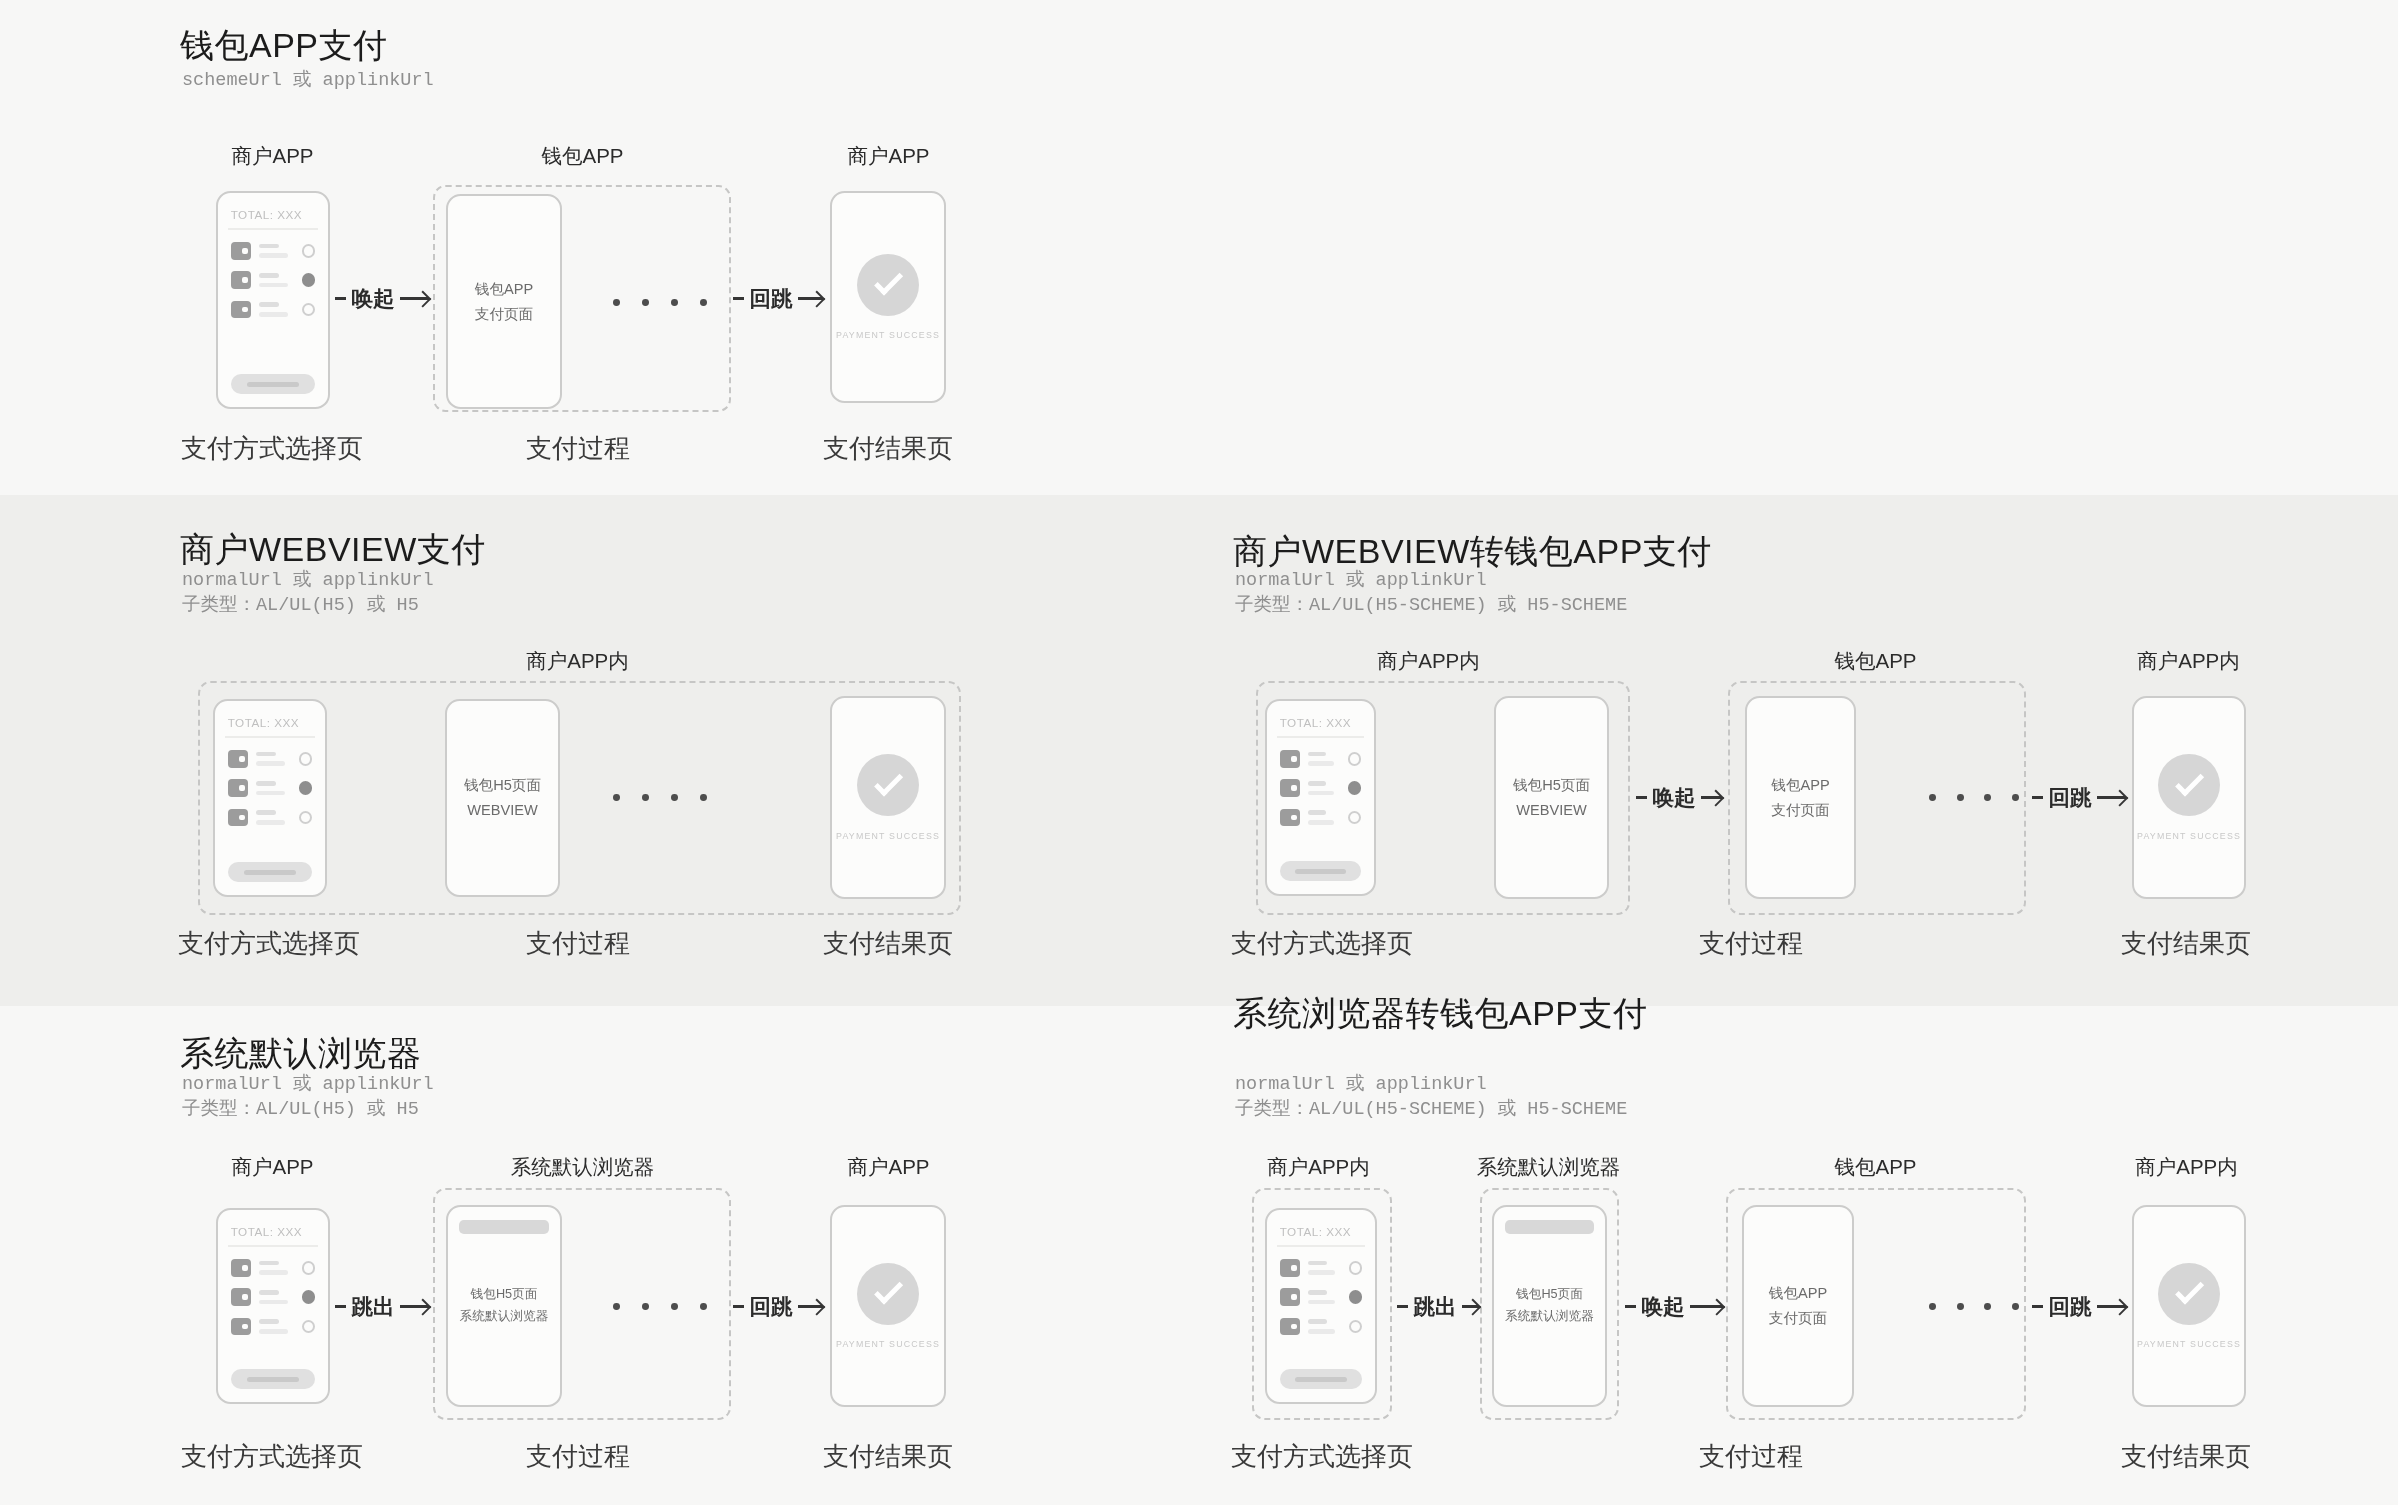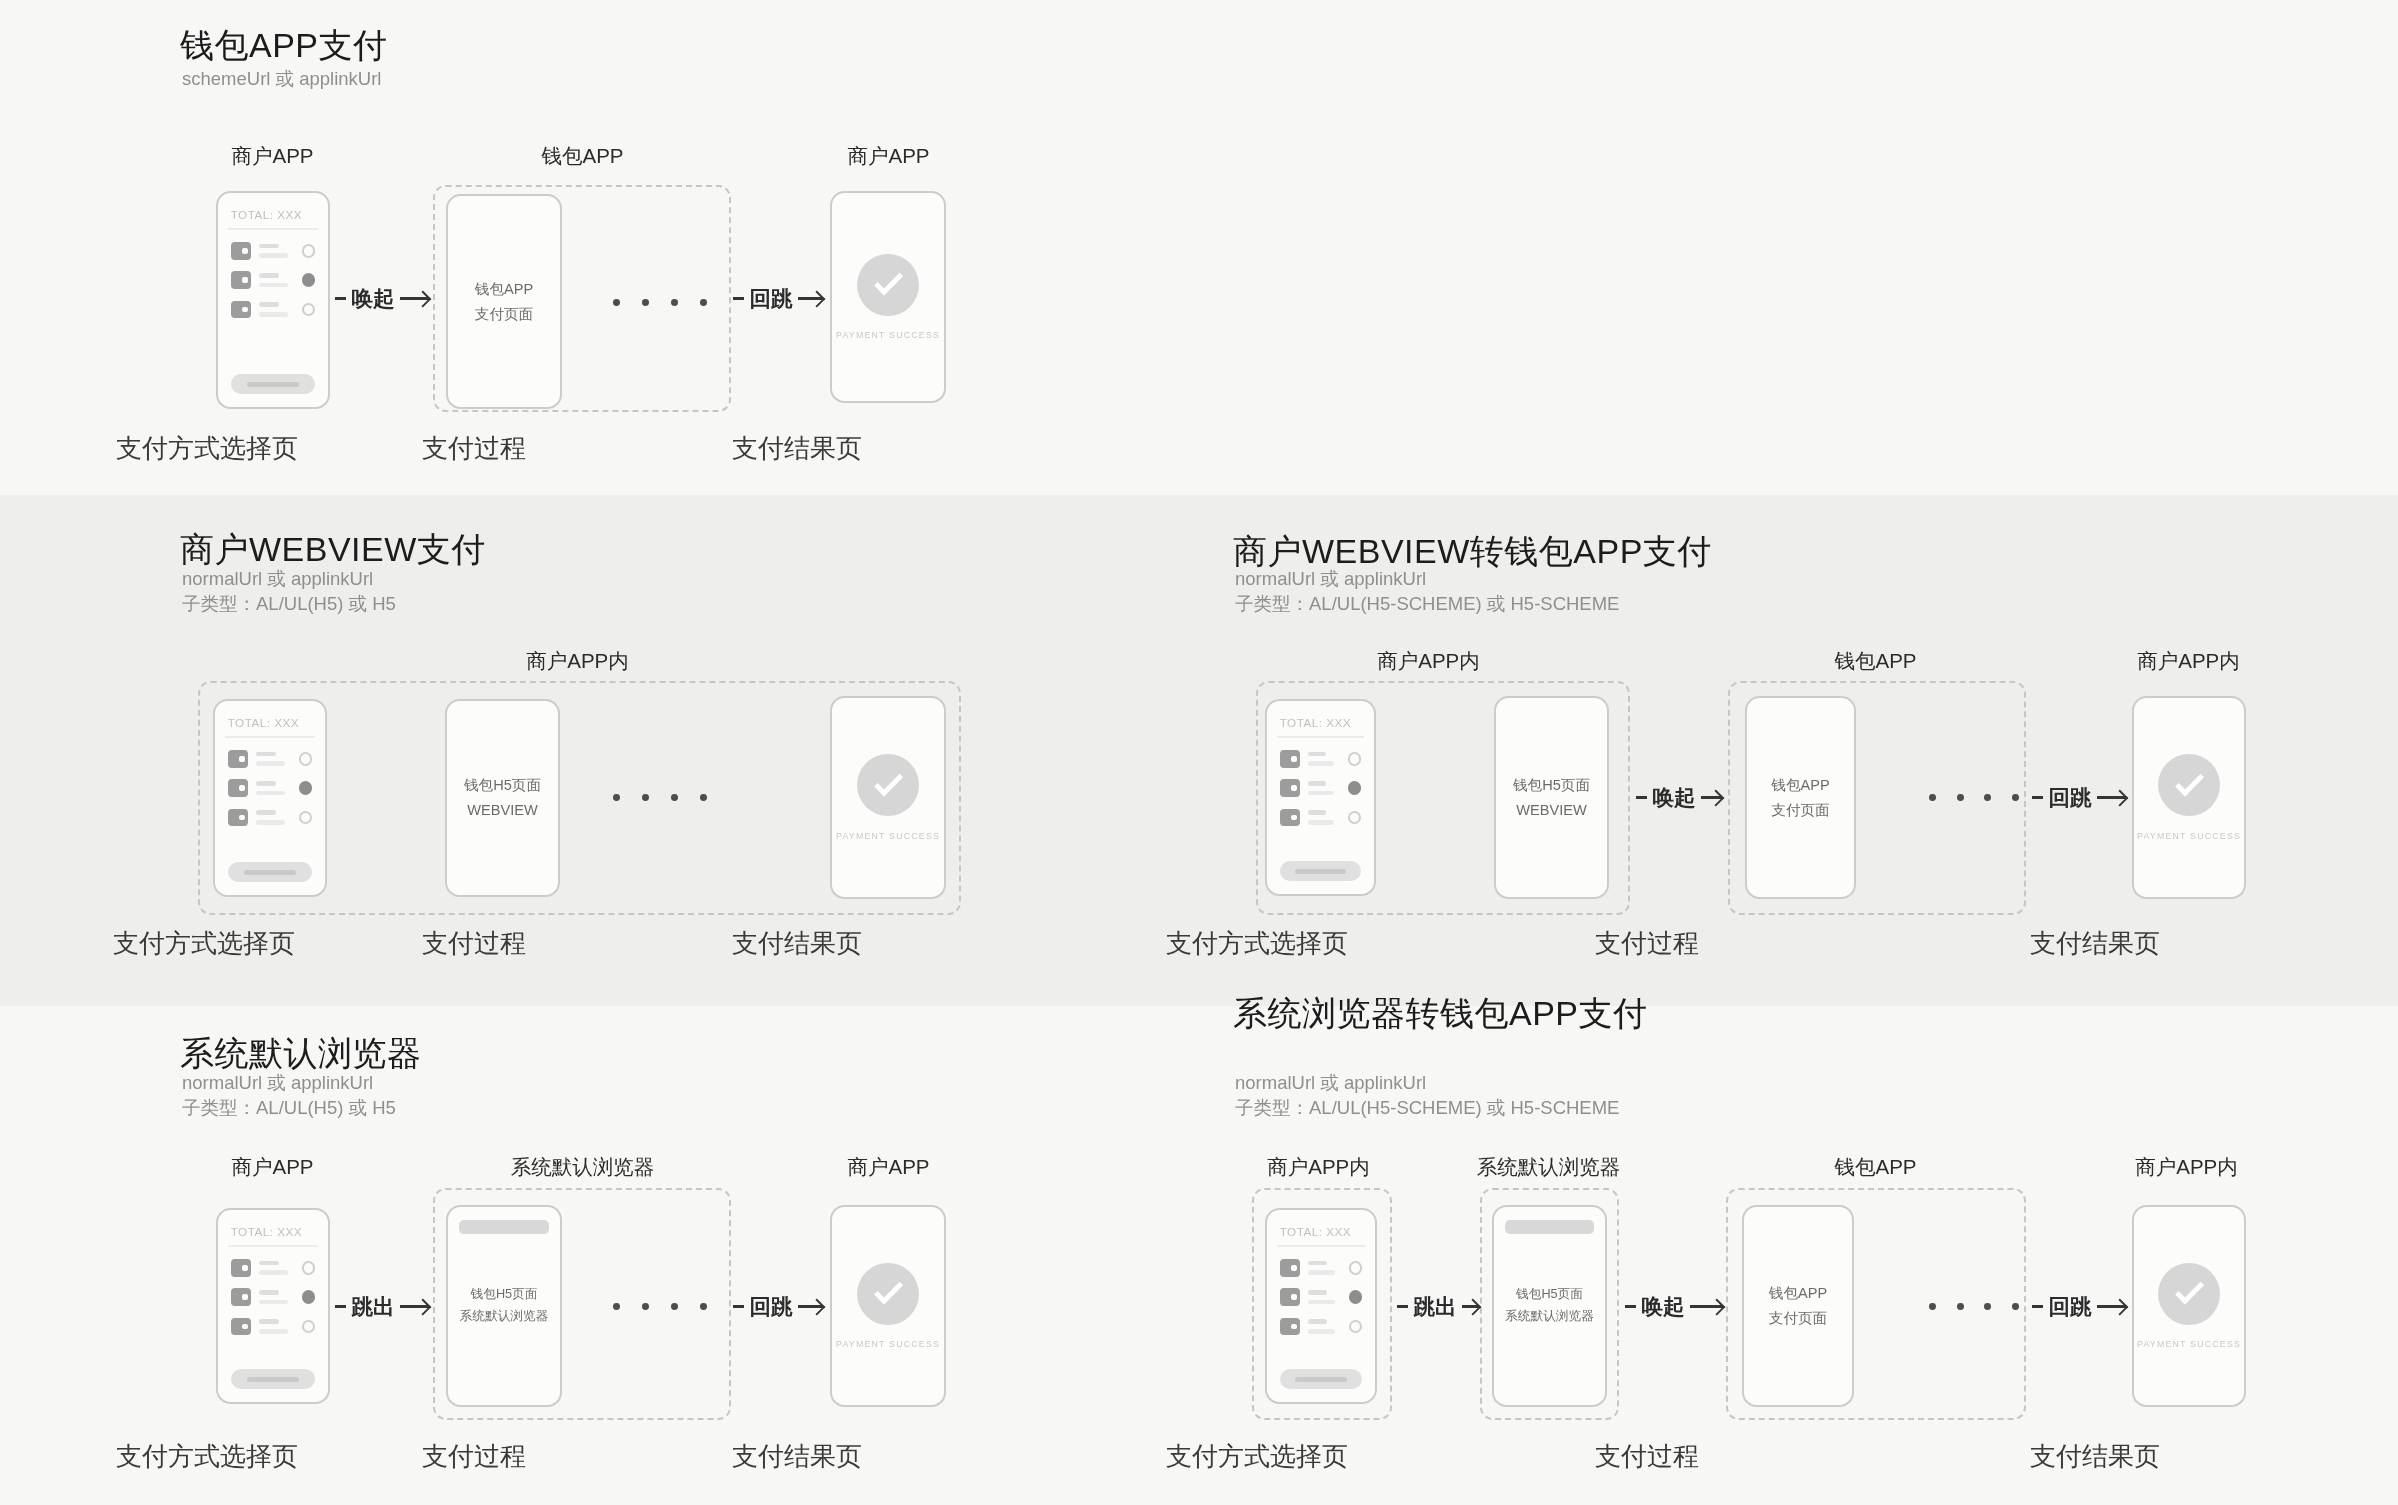--- a/index.html
+++ b/index.html
@@ -3,23 +3,23 @@
 <meta charset="utf-8">
 <style>
   * {margin:0;padding:0;box-sizing:border-box;}
   html,body{width:2398px;height:1506px;}
   body{position:relative;font-family:"Liberation Sans",sans-serif;background:#f7f7f6;overflow:hidden;}
   .band{position:absolute;left:0;width:2398px;}
   #band-top{top:0;height:495px;background:#f7f7f6;}
   #band-mid{top:495px;height:511px;background:#eeeeec;}
   #band-bottom{top:1006px;height:499px;background:#f7f7f6;}
   .title{position:absolute;font-size:34px;font-weight:500;color:#1c1c1c;letter-spacing:0.5px;}
-  .sub{position:absolute;font-size:18.5px;color:#8f8f8f;}
+  .sub{position:absolute;font-size:18.5px;color:#8f8f8f;font-family:Liberation Mono, monospace;}
   .toplabel{position:absolute;width:293px;text-align:center;font-size:20.5px;color:#2b2b2b;}
-  .steplabel{position:absolute;width:312px;font-size:26px;color:#3a3a3a;}
+  .steplabel{position:absolute;width:312px;text-align:center;font-size:26px;color:#3a3a3a;}
   .dashedbox{position:absolute;border:2px dashed #c6c6c5;border-radius:12.7px;}
   .phone{position:absolute;background:#fcfcfb;border:2px solid #cccccb;border-radius:14.6px;}
   
   .selector{padding:14.6px 12.7px 12.7px;display:flex;flex-direction:column;}
   .ps-total{font-size:11.7px;letter-spacing:0.5px;color:#bfbfbf;}
   .ps-sep{height:2px;background:#ececea;margin:7.8px -2.9px 11.7px;}
   .ps-row{display:flex;align-items:center;gap:7.8px;margin-bottom:11.7px;}
   .ps-ico{flex:none;width:20.5px;height:17.6px;background:#9c9c9c;border-radius:3.9px;position:relative;}
   .ps-ico::after{content:"";position:absolute;right:2.9px;top:5.9px;width:6.8px;height:5.9px;background:#fcfcfb;border-radius:2px;}
   .ps-txt{flex:1;display:flex;flex-direction:column;gap:4.9px;}

